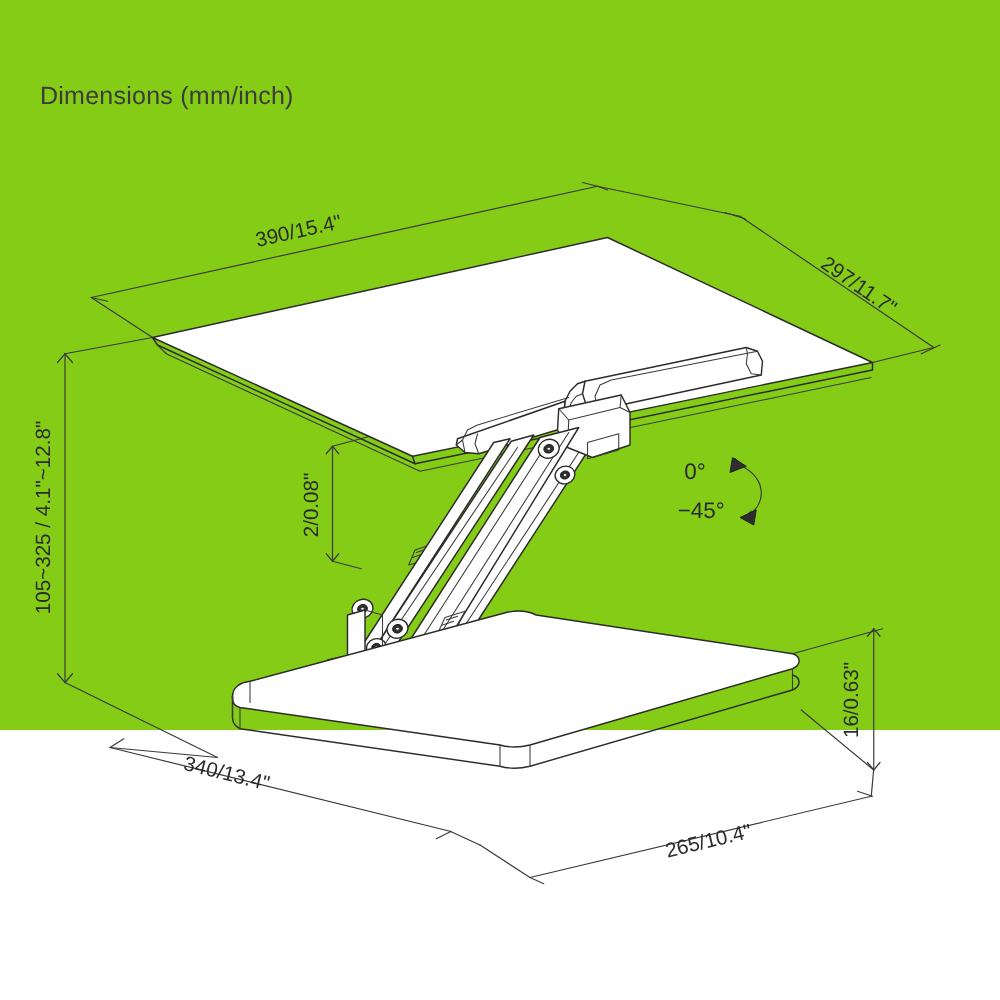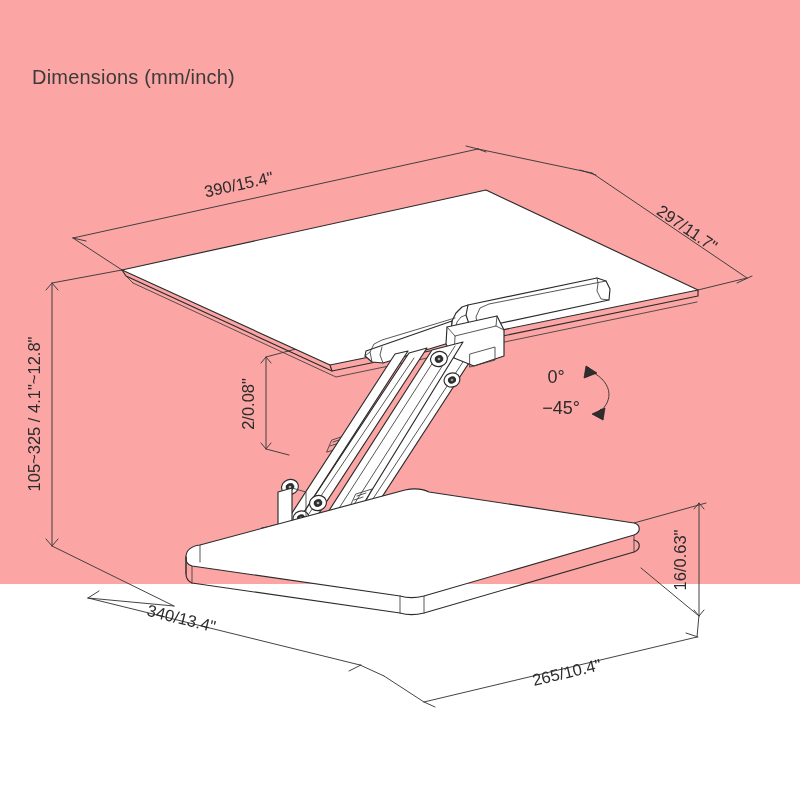--- a/index.html
+++ b/index.html
@@ -11,21 +11,21 @@
     width: 800px;
     height: 800px;
     font-family: "Liberation Sans", sans-serif;
     overflow: hidden;
     position: relative;
   }
   #stage {
     position: relative;
     width: 800px;
     height: 584px;
-    background: #fca5a5;
+    background: #84cc16;
   }
   .title {
     position: absolute;
     left: 32px;
     top: 66px;
     font-size: 20px;
     color: #3b3b3b;
     font-family: "Liberation Sans", sans-serif;
     letter-spacing: 0.2px;
     white-space: nowrap;

